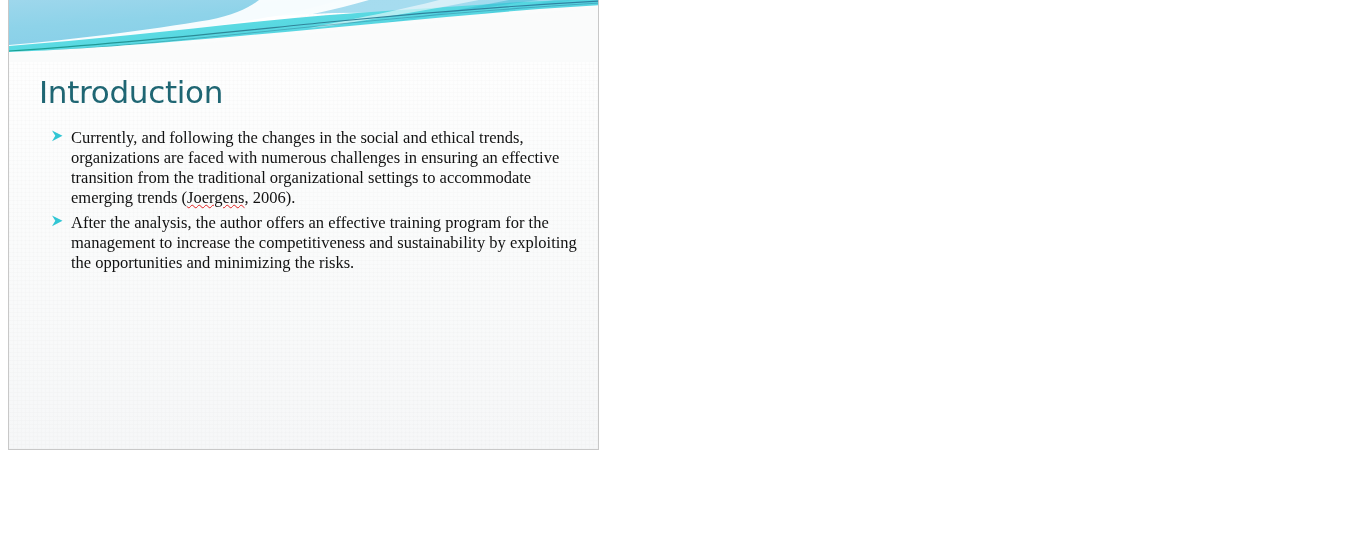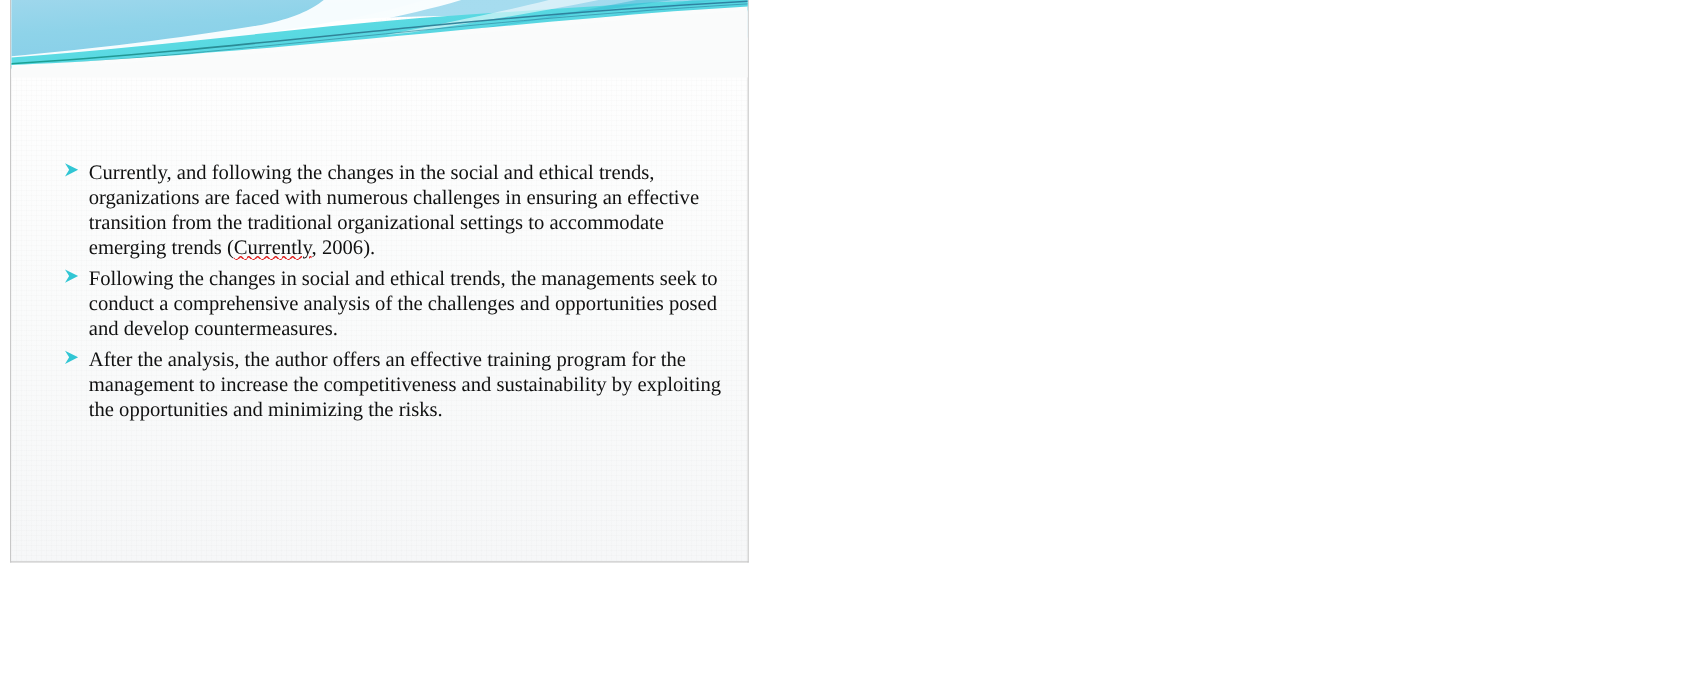--- a/index.html
+++ b/index.html
@@ -165,40 +165,33 @@
       <path d="M545,0 L565,0 C505,9 450,18 400,27 L385,29 C445,19 500,9 545,0 Z" fill="#3BC2D8" opacity="0.40"></path>
 
       <path d="M0,51 C100,45 210,33 320,22 C420,12 500,6 591,1" fill="none" stroke="url(#tealLine)" stroke-width="1.2" opacity="0.95"></path>
       <path d="M0,53.5 C100,48 210,36 320,25 C420,15 505,8 591,3" fill="none" stroke="url(#tealLine)" stroke-width="0.8" opacity="0.6"></path>
       <path d="M18,56 C110,51 215,40 325,29 C425,19 510,11 591,6" fill="none" stroke="#7FB9C8" stroke-width="0.7" opacity="0.5"></path>
 
       <path d="M0,52 C60,50 140,44 220,37 C320,28 430,17 530,9 L591,5 L591,62 L0,62 Z" fill="#FBFCFC"></path>
       <path d="M0,55 C70,52 150,47 230,40 C330,31 440,20 540,12 L591,8 L591,62 L0,62 Z" fill="#FAFBFB" opacity="0.9"></path>
     </svg>
 
+    <div id="title">Introduction</div>
 
     <div id="body">
 
       <div class="bullet-row">
         <span class="bullet-mark">
           <svg width="13" height="14" viewBox="0 0 13 14" xmlns="http://www.w3.org/2000/svg">
             <path d="M1,1.5 L11.5,6.8 L1,12.2 L4.3,6.8 Z" fill="#31C6D4"></path>
           </svg>
         </span>
-        <span class="bullet-text"><span>Currently, and following the changes in the social and ethical trends, organizations are faced with numerous challenges in ensuring an effective transition from the traditional organizational settings to accommodate emerging trends (</span><span class="spellerror">Currently</span><span>, 2006).</span></span>
+        <span class="bullet-text"><span>Currently, and following the changes in the social and ethical trends, organizations are faced with numerous challenges in ensuring an effective transition from the traditional organizational settings to accommodate emerging trends (</span><span class="spellerror">Joergens</span><span>, 2006).</span></span>
       </div>
 
-      <div class="bullet-row">
-        <span class="bullet-mark">
-          <svg width="13" height="14" viewBox="0 0 13 14" xmlns="http://www.w3.org/2000/svg">
-            <path d="M1,1.5 L11.5,6.8 L1,12.2 L4.3,6.8 Z" fill="#31C6D4"></path>
-          </svg>
-        </span>
-        <span class="bullet-text">Following the changes in social and ethical trends, the managements seek to conduct a comprehensive analysis of the challenges and opportunities posed and develop countermeasures.</span>
-      </div>
 
 
       <div class="bullet-row">
         <span class="bullet-mark">
           <svg width="13" height="14" viewBox="0 0 13 14" xmlns="http://www.w3.org/2000/svg">
             <path d="M1,1.5 L11.5,6.8 L1,12.2 L4.3,6.8 Z" fill="#31C6D4"></path>
           </svg>
         </span>
         <span class="bullet-text">After the analysis, the author offers an effective training program for the management to increase the competitiveness and sustainability by exploiting the opportunities and minimizing the risks.</span>
       </div>

